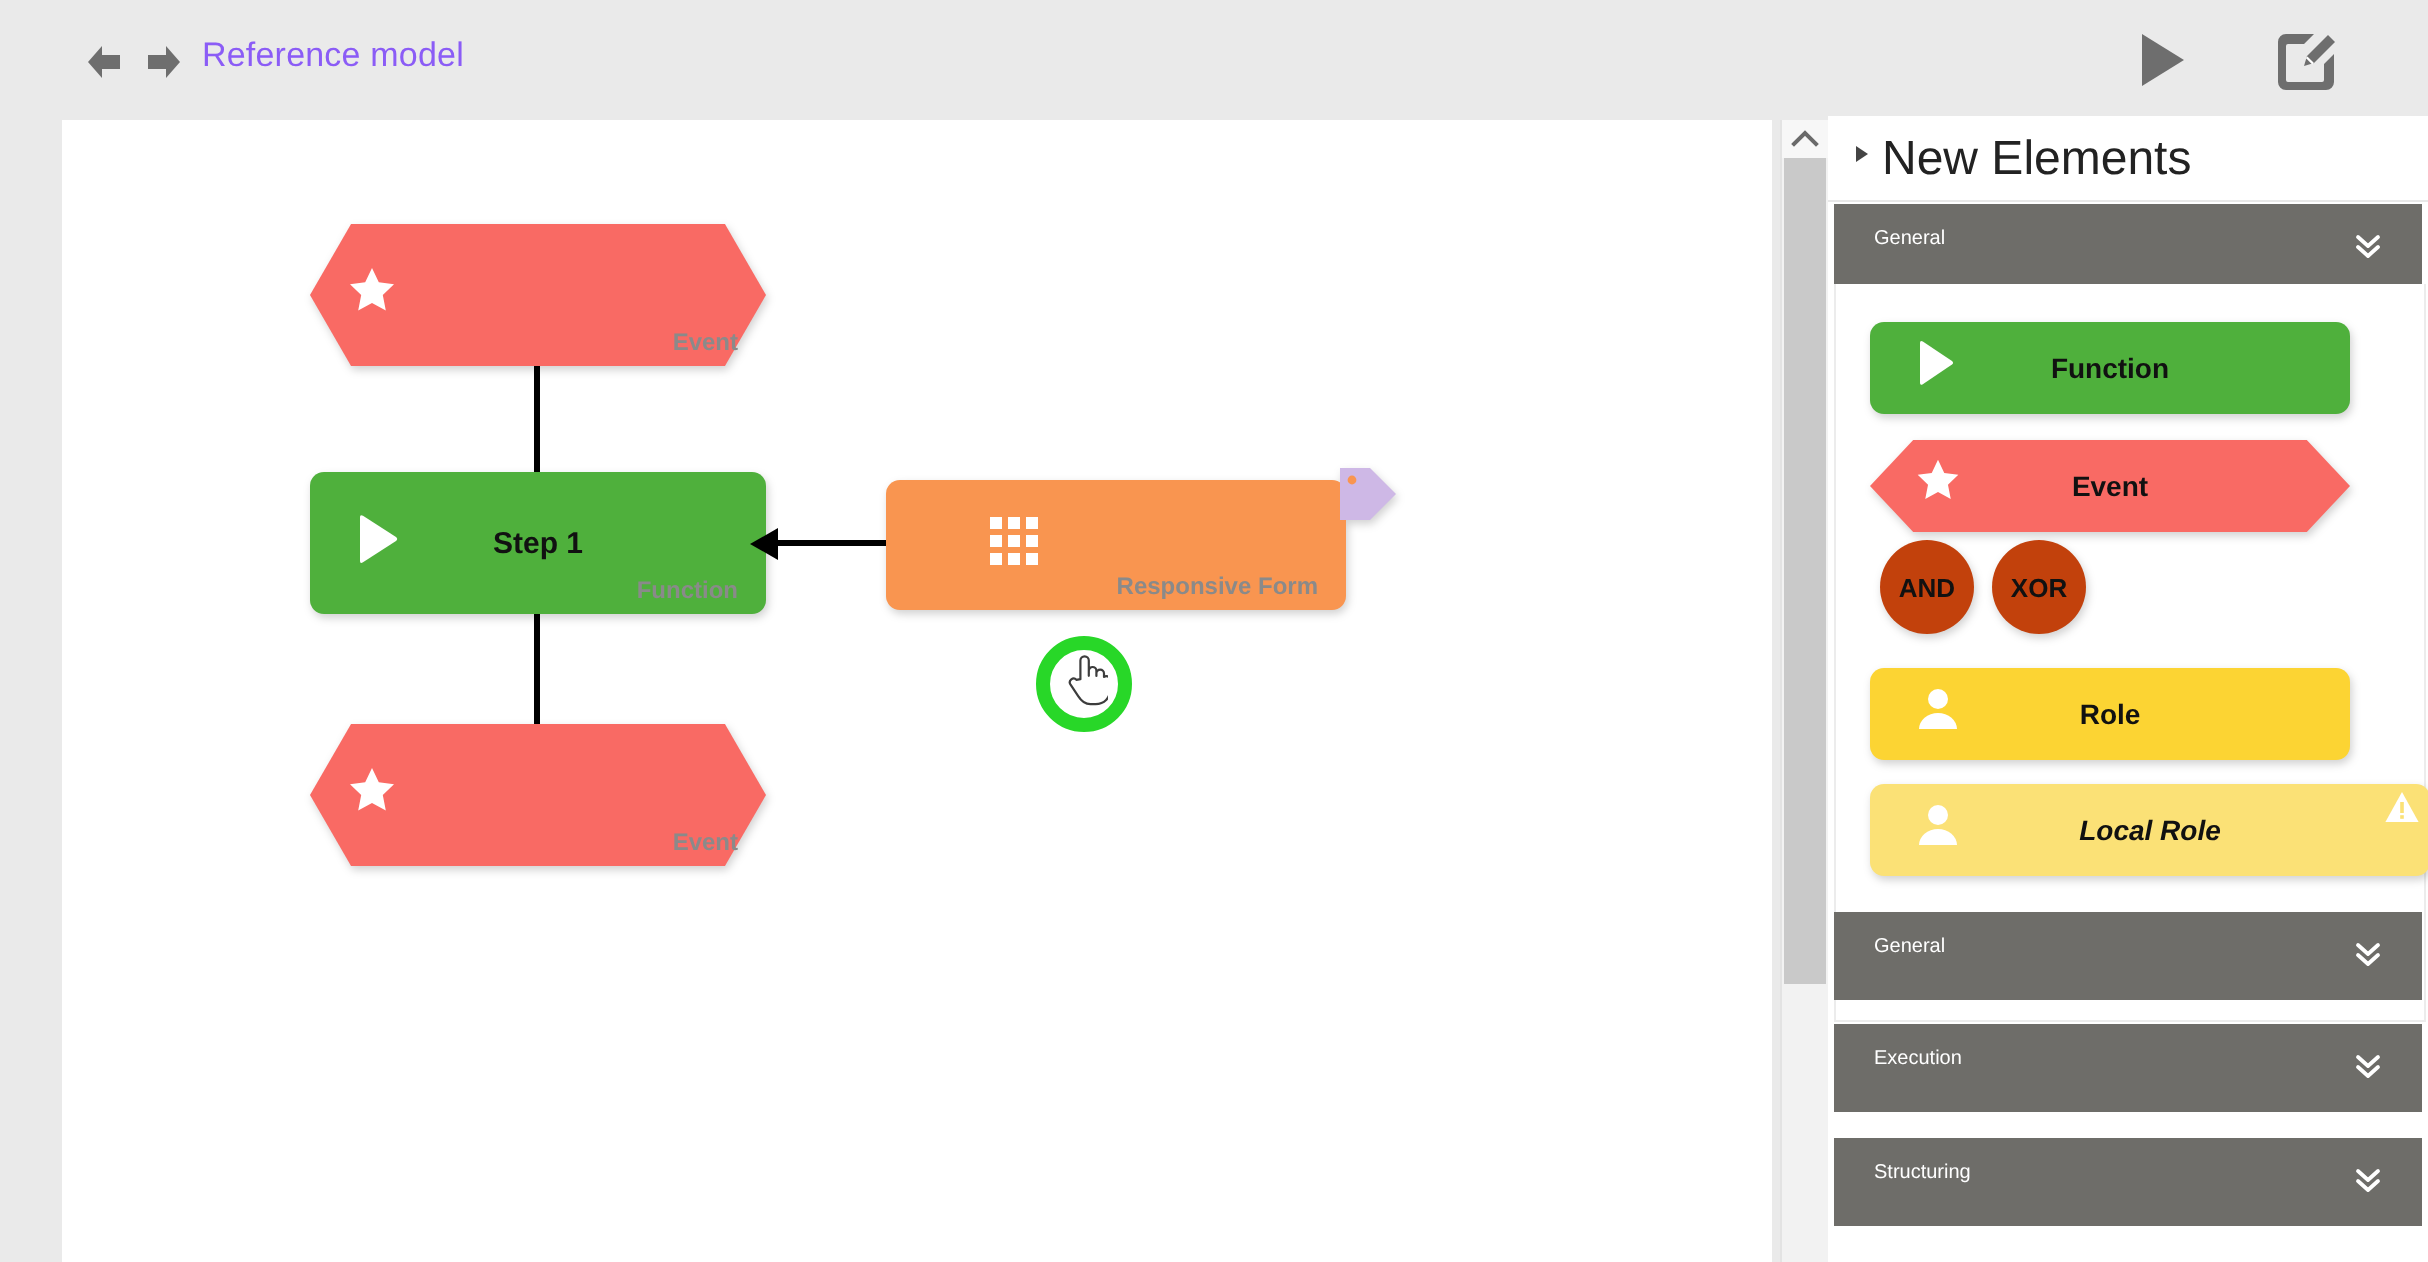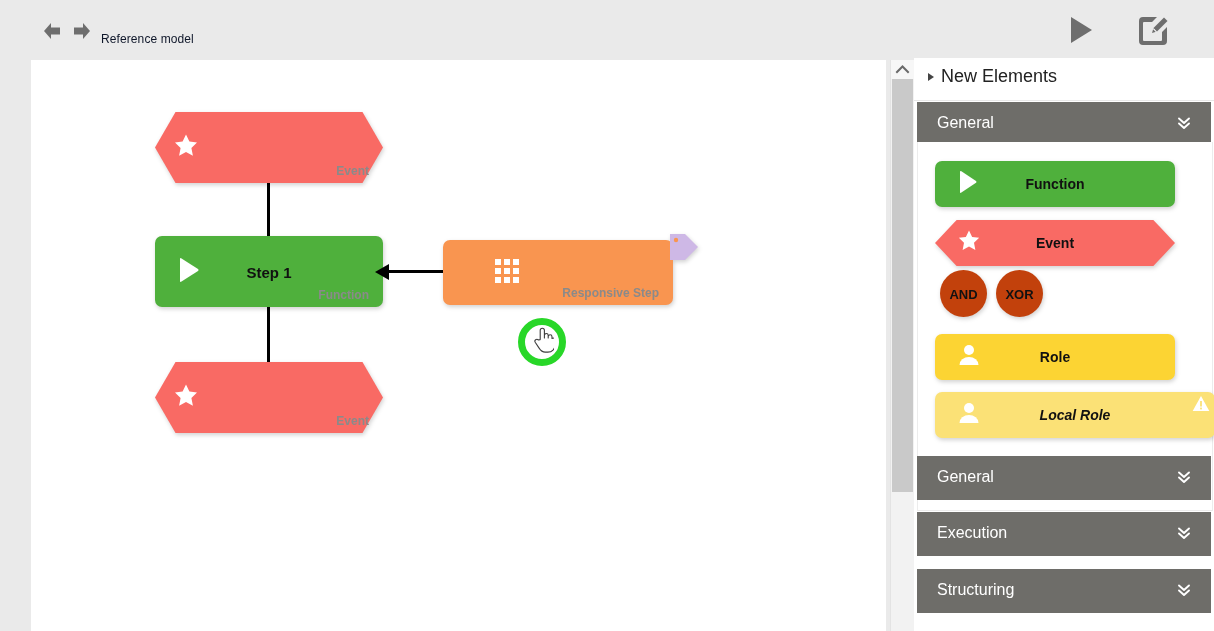--- a/index.html
+++ b/index.html
@@ -20,22 +20,22 @@
     background: #eaeaea;
   }
   #nav-back, #nav-forward {
     position: absolute; top: 19px;
     width: 24px; height: 24px;
     cursor: pointer;
   }
   #nav-back { left: 40px; }
   #nav-forward { left: 70px; }
   #breadcrumb {
-    position: absolute; left: 101px; top: 32px;
-    font-size: 12px; color: #0f172a;
+    position: absolute; left: 101px; top: 18px;
+    font-size: 17px; color: #8b5cf6;
     letter-spacing: .1px;
   }
   #play-btn {
     position: absolute; left: 1062px; top: 12px;
     width: 36px; height: 36px; cursor: pointer;
   }
   #edit-btn {
     position: absolute; left: 1134px; top: 12px;
     width: 38px; height: 38px; cursor: pointer;
   }
@@ -121,32 +121,32 @@
   }
   #panel-header .tri {
     position: absolute; left: 14px; top: 15px;
     width: 0; height: 0;
     border-left: 6px solid #444;
     border-top: 4.5px solid transparent;
     border-bottom: 4.5px solid transparent;
   }
   #panel-header .ttl {
     position: absolute; left: 27px; top: 8px;
-    font-size: 18px; color: #222;
+    font-size: 24px; color: #222;
   }
 
   .section-bar {
     position: absolute; left: 3px;
     width: 294px; height: 44px;
     background: #6e6d69;
     cursor: pointer;
   }
   .section-bar .sec-label {
     position: absolute; left: 20px; top: 12px;
-    font-size: 16px; color: #fff;
+    font-size: 10px; color: #fff;
   }
   .chev {
     position: absolute; right: 20px; top: 14px;
     width: 14px; height: 14px;
   }
 
   #general-body {
     position: absolute; left: 3px; top: 84px;
     width: 294px; height: 368px;
     background: #fff;
@@ -289,21 +289,21 @@
         <rect x="9" y="0" width="6" height="6" fill="#ffffff"></rect>
         <rect x="18" y="0" width="6" height="6" fill="#ffffff"></rect>
         <rect x="0" y="9" width="6" height="6" fill="#ffffff"></rect>
         <rect x="9" y="9" width="6" height="6" fill="#ffffff"></rect>
         <rect x="18" y="9" width="6" height="6" fill="#ffffff"></rect>
         <rect x="0" y="18" width="6" height="6" fill="#ffffff"></rect>
         <rect x="9" y="18" width="6" height="6" fill="#ffffff"></rect>
         <rect x="18" y="18" width="6" height="6" fill="#ffffff"></rect>
       </svg>
     </div>
-    <div class="node-type">Responsive Step</div>
+    <div class="node-type">Responsive Form</div>
     <div style="position:absolute; right:-28px; top:-9px;">
       <svg width="34" height="34" viewBox="0 0 34 34">
         <path d="M3 3 h15 l13 13 l-13 13 h-15 z" fill="#ceb8e6"></path>
         <circle cx="9" cy="9" r="2.2" fill="#f99550"></circle>
       </svg>
     </div>
   </div>
 
   <div id="click-ring"></div>
   <div id="cursor-hand">

